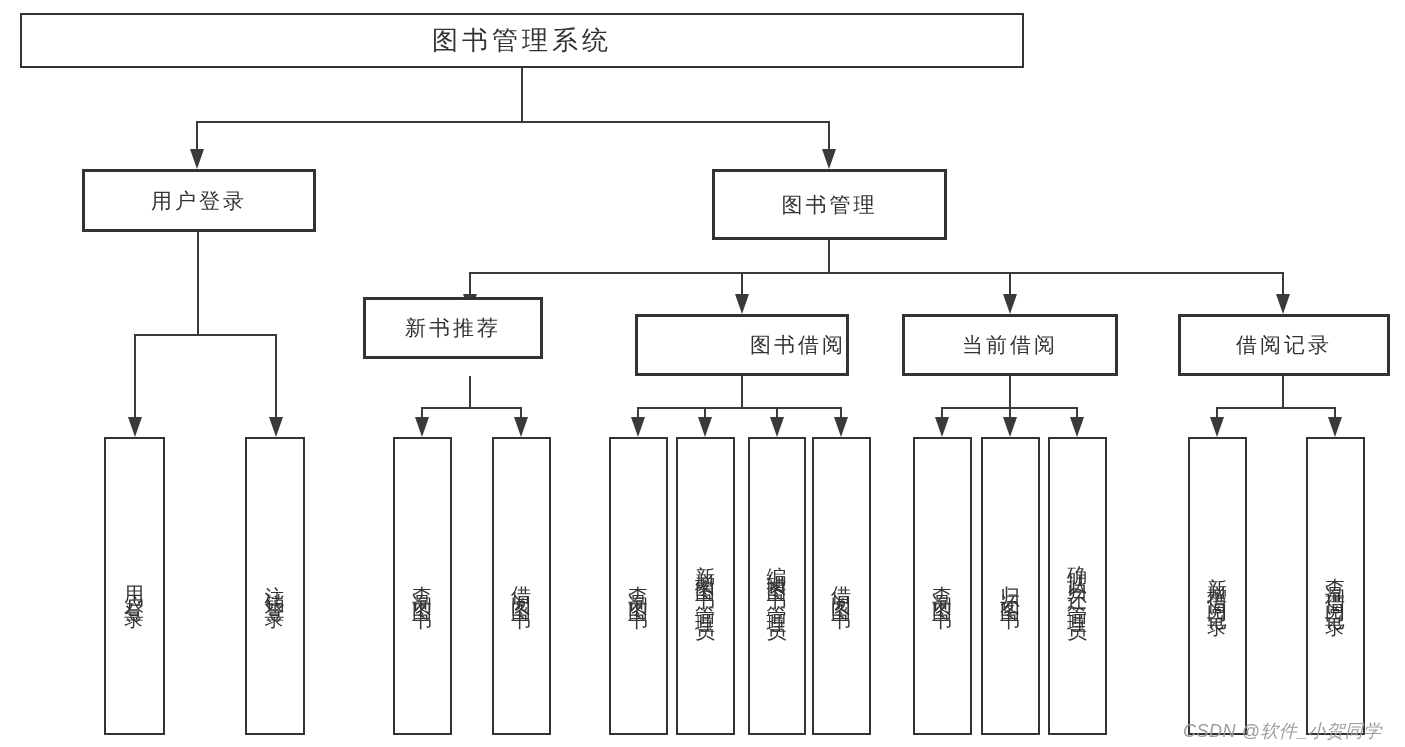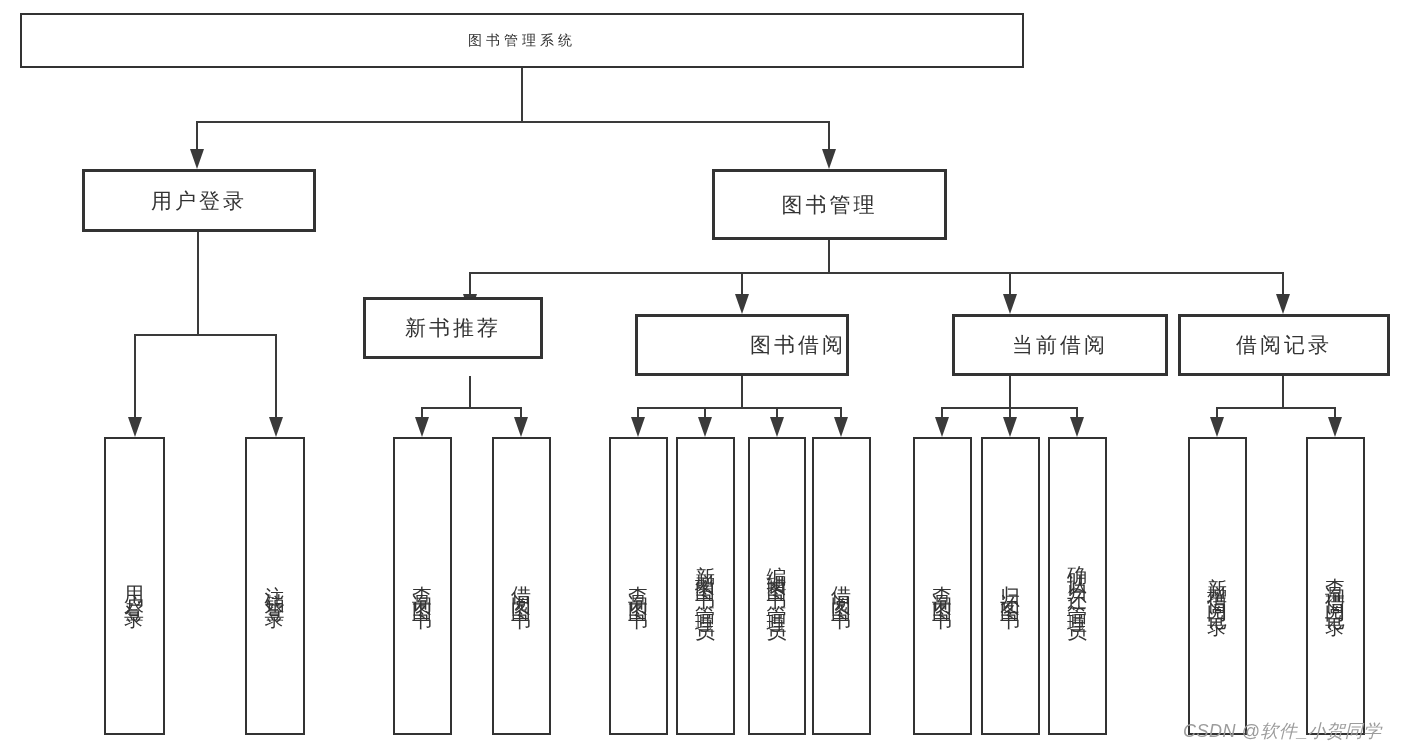--- a/index.html
+++ b/index.html
@@ -32,21 +32,21 @@
     box-sizing: border-box;
     background: var(--box-bg);
     border: 2px solid var(--box-border);
     display: flex;
     align-items: center;
     justify-content: center;
     color: var(--text);
   }
   .hbox { font-size: 21px; letter-spacing: 3px; white-space: nowrap; }
   .hbox.thick { border-width: 3px; }
-  .root-box { font-size: 14px; letter-spacing: 4px; }
+  .root-box { font-size: 26px; letter-spacing: 4px; }
   .vbox span {
     writing-mode: vertical-rl;
     text-orientation: mixed;
     font-size: 20px;
     line-height: 1;
     letter-spacing: 8px;
     white-space: nowrap;
   }
   .watermark {
     position: absolute;
@@ -151,21 +151,21 @@
   <div class="box hbox thick" style="left:712px; top:169px; width:235px; height:71px;">
     <span>图书管理</span>
   </div>
 
   <div class="box hbox thick" style="left:363px; top:297px; width:180px; height:62px;">
     <span>新书推荐</span>
   </div>
   <div class="box hbox thick" style="left:635px; top:314px; width:214px; height:62px;justify-content:flex-end;">
     <span>图书借阅</span>
   </div>
-  <div class="box hbox thick" style="left:952px; top:314px; width:216px; height:62px;">
+  <div class="box hbox thick" style="left:902px; top:314px; width:216px; height:62px;">
     <span>当前借阅</span>
   </div>
   <div class="box hbox thick" style="left:1178px; top:314px; width:212px; height:62px;">
     <span>借阅记录</span>
   </div>
 
   <div class="box vbox" style="left:104px; top:437px; width:61px; height:298px;">
     <span>用户登录</span>
   </div>
   <div class="box vbox" style="left:245px; top:437px; width:60px; height:298px;">

